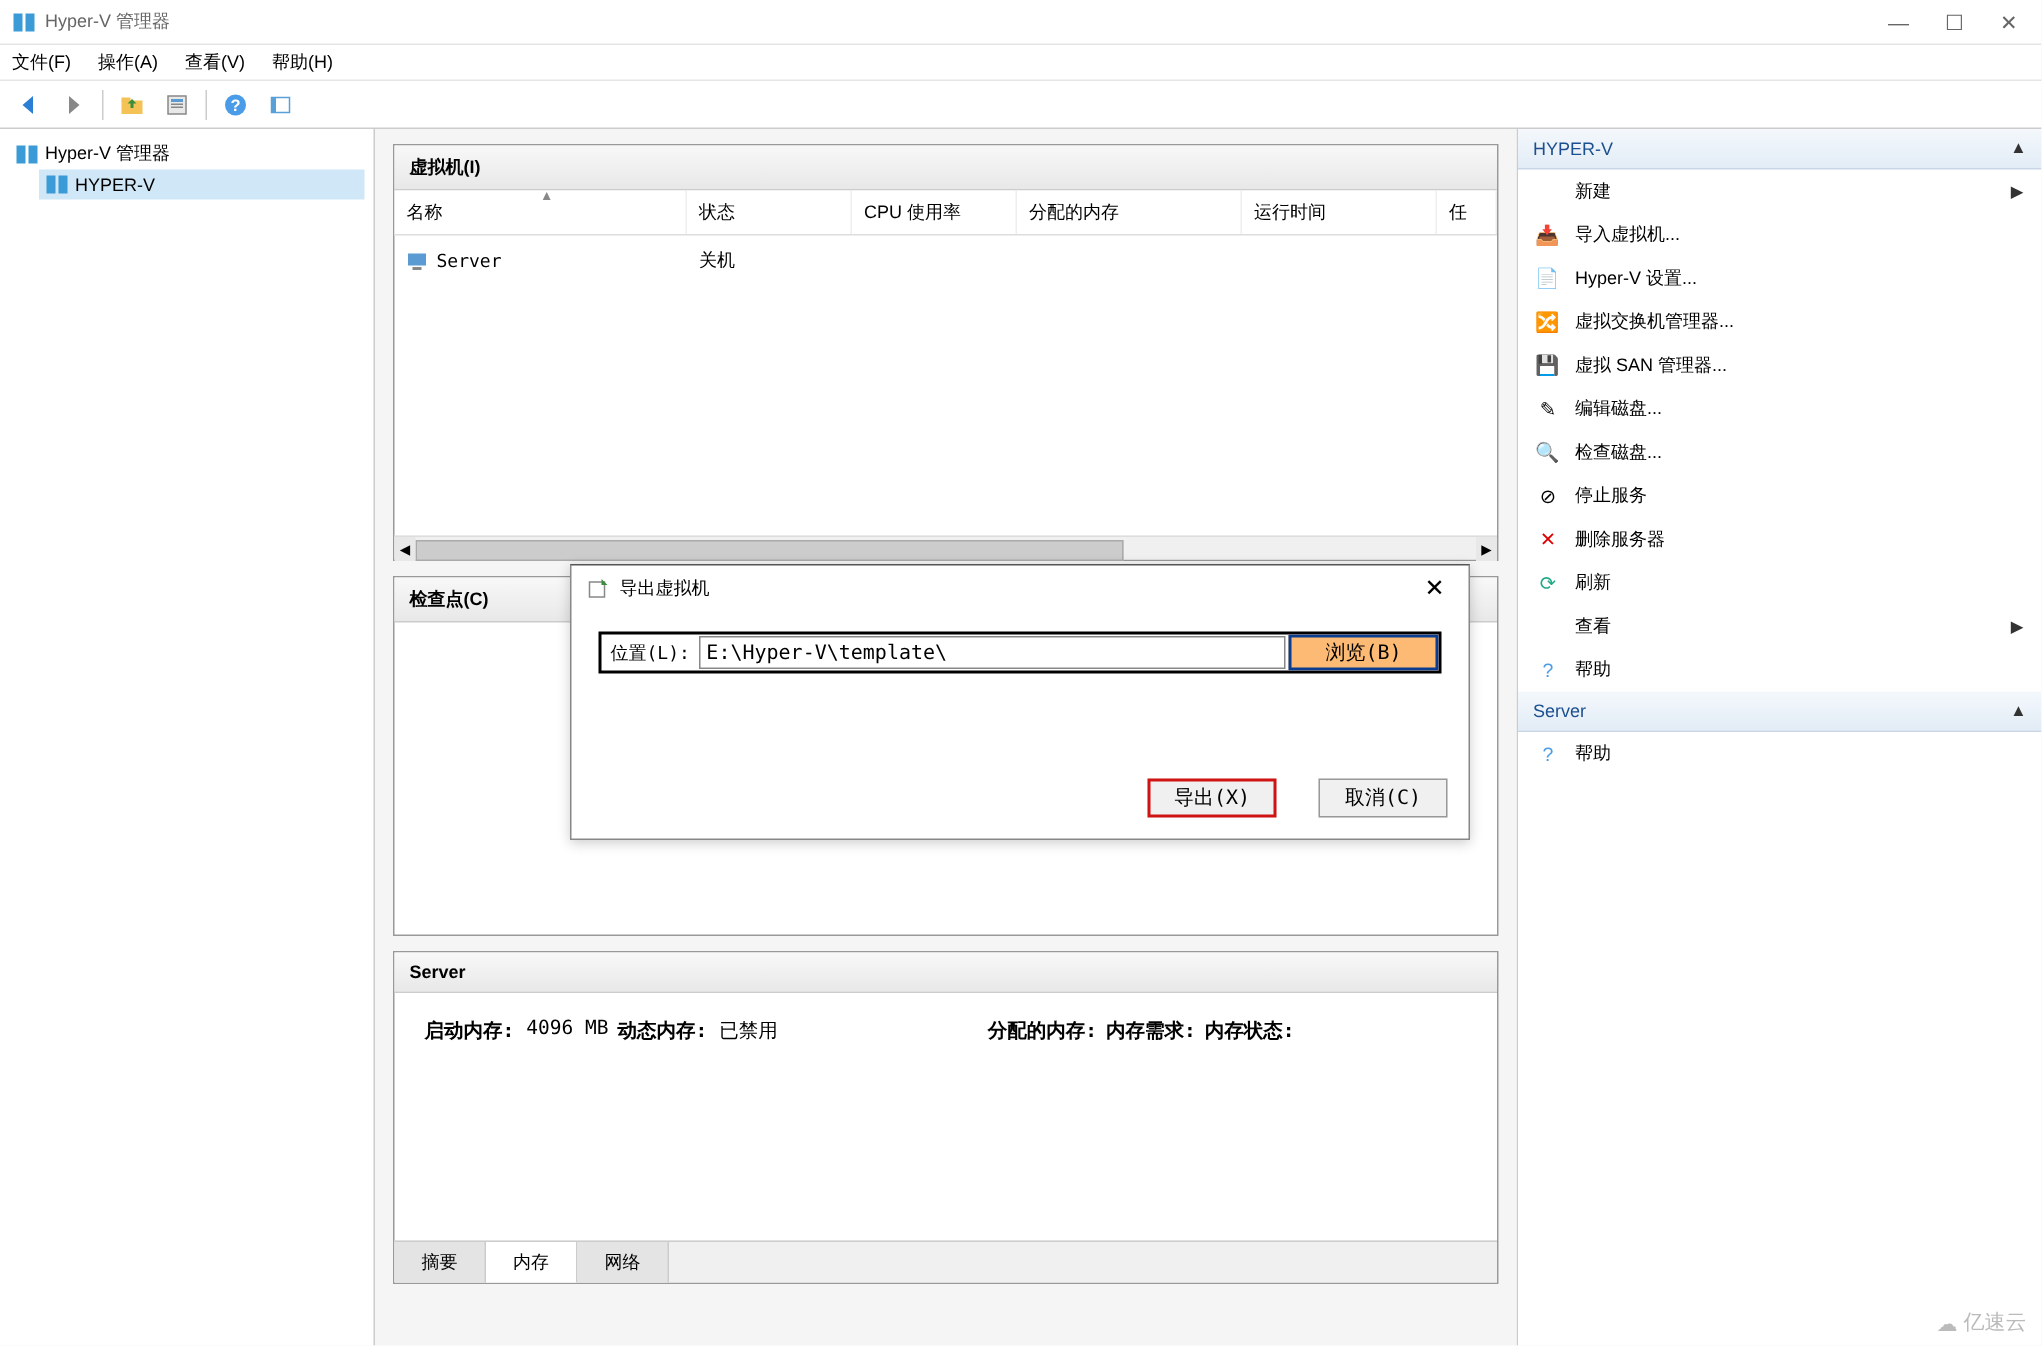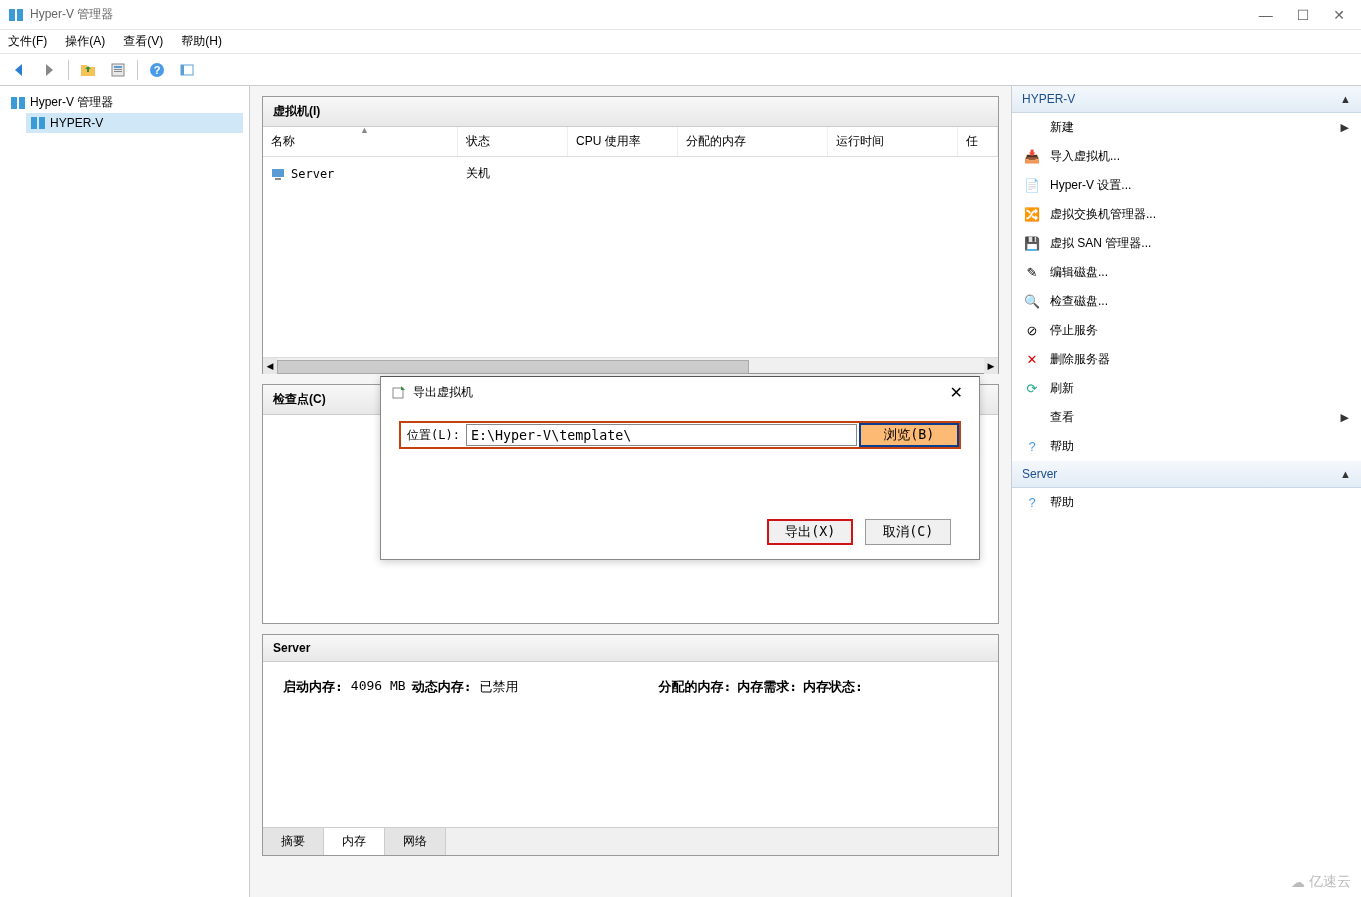--- a/index.html
+++ b/index.html
@@ -65,25 +65,25 @@
 .action-icon { width: 16px; height: 16px; display: flex; align-items: center; justify-content: center; font-size: 13px; }
 .chev { font-size: 11px; color: #333; }
 
 
 .dialog { position: absolute; left: 380px; top: 356px; width: 600px; height: 184px; background: #fff; border: 1px solid #888; border-top:1px solid #555; box-shadow: 0 2px 8px rgba(0,0,0,0.2); z-index: 100; margin-top: 20px; }
 .dialog-titlebar { height: 30px; display: flex; align-items: center; padding: 0 10px; }
 .dialog-titlebar .dtitle { flex: 1; margin-left:6px; }
 .dialog-close { font-size: 16px; cursor: pointer; padding: 0 6px; }
 .dialog-body { padding: 14px 18px; }
 .dialog-instr { margin-bottom: 18px; }
-.loc-row { display: flex; align-items: center; border: 2px solid #c2410c; justify-content: flex-end; }
+.loc-row { display: flex; align-items: center; border: 2px solid #000000; justify-content: flex-end; }
 .loc-label { padding: 3px 6px; font-family: SimSun, monospace; }
 .loc-input { flex: 1; border: 1px solid #888; padding: 2px 4px; font-family: SimSun, monospace; height: 22px; }
 .loc-browse { width: 100px; height: 24px; border: 2px solid #0a3d8f; background: #fdba74; cursor: pointer; font-family: SimSun, monospace; margin-left:2px; }
-.dialog-buttons { position: absolute; bottom: 14px; right: 28px; display: flex; gap: 12px; }
+.dialog-buttons { position: absolute; bottom: 14px; right: 14px; display: flex; gap: 28px; }
 .dlg-btn { width: 86px; height: 26px; border: 1px solid #999; background: #f0f0f0; cursor: pointer; font-family: SimSun, monospace; }
 .dlg-btn.export { border: 2px solid #d01414; }
 
 
 .watermark { position: absolute; right: 10px; bottom: 6px; color: #bbb; font-size: 14px; display:flex; align-items:center; gap:4px;}
 
 svg { display: block; }
 </style>
 </head>
 <body>

